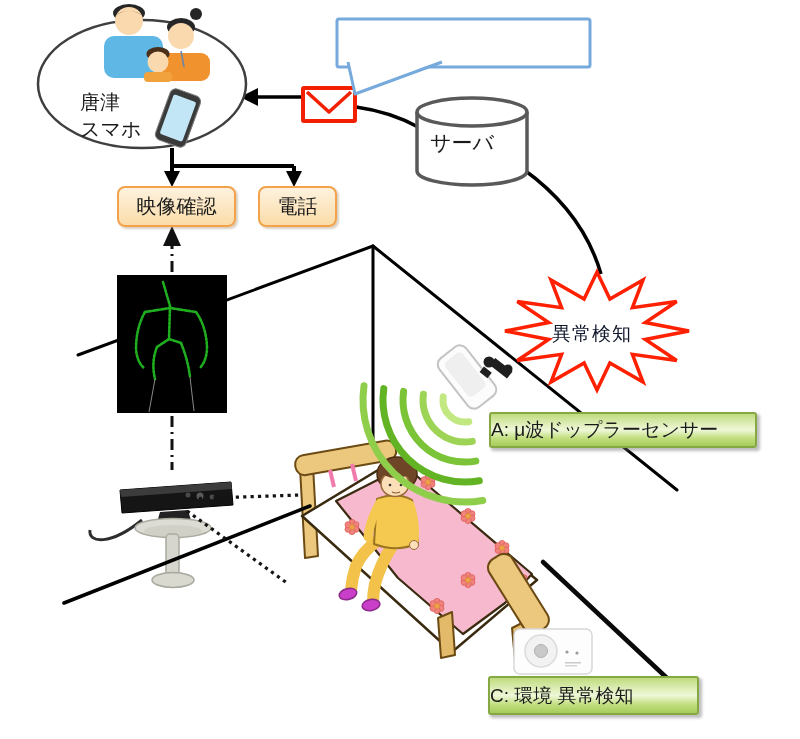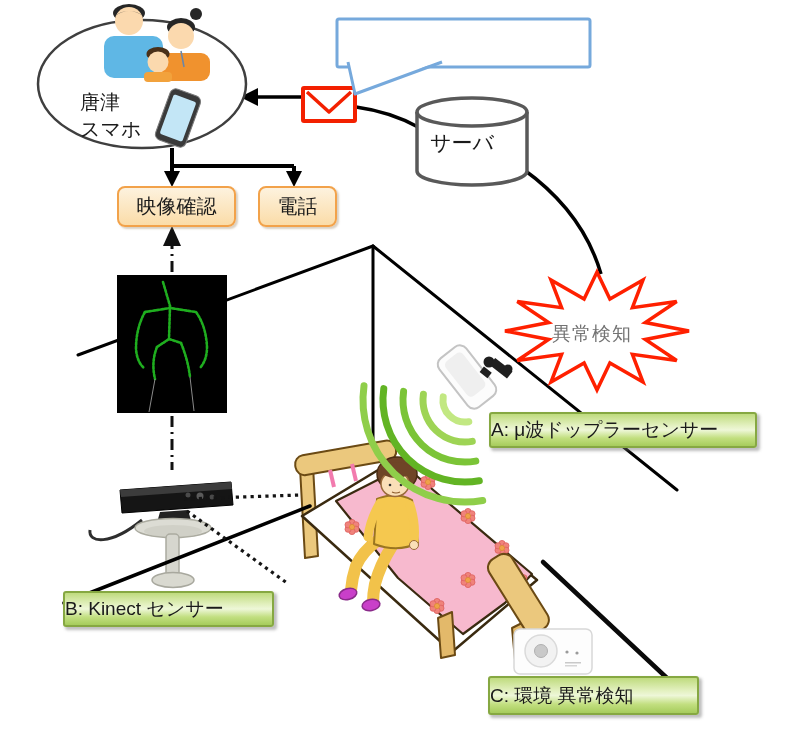--- a/index.html
+++ b/index.html
@@ -9,21 +9,21 @@
   .overlay{position:absolute;z-index:5;}
   .family-label{left:80px;top:89px;font-size:20px;line-height:27px;white-space:nowrap;}
   .bubble-text{left:337px;top:19px;width:253px;height:48px;display:flex;align-items:center;justify-content:center;font-size:20px;}
   .server-label{left:407px;top:129px;width:110px;text-align:center;font-size:21px;}
   .obox{display:flex;align-items:center;justify-content:center;font-size:20px;
         border:2px solid #F2A24A;border-radius:8px;
         background:linear-gradient(180deg,#FDF2DE 0%,#FBDCA8 100%);
         box-shadow:2px 2px 2px rgba(150,120,80,0.35);}
   .obox-video{left:117px;top:186px;width:115px;height:37px;}
   .obox-phone{left:258px;top:186px;width:75px;height:37px;}
-  .alert-text{left:512px;top:321px;width:160px;text-align:center;font-size:19px;color:#737373;letter-spacing:1px;}
+  .alert-text{left:512px;top:321px;width:160px;text-align:center;font-size:19px;color:#0f172a;letter-spacing:1px;}
   .glabel{display:flex;align-items:center;font-size:19px;box-sizing:border-box;
           border:2px solid #86A842;border-radius:3px;
           background:linear-gradient(180deg,#BFDB7E 0%,#E2F0BE 35%,#EEF7D8 50%,#C2DF80 75%,#A6CC5C 100%);
           box-shadow:2.5px 2.5px 3px rgba(110,110,110,0.45);}
   .glabel-a{left:489px;top:412px;width:268px;height:36px;}
   .glabel-b{left:63px;top:591px;width:211px;height:36px;}
   .glabel-c{left:488px;top:676px;width:211px;height:39px;}
 </style>
 </head>
 <body>
@@ -245,20 +245,17 @@
   </div>
   <div class="overlay obox obox-phone">
     <span>電話</span>
   </div>
 
   <div class="overlay alert-text">異常検知</div>
 
   <div class="overlay glabel glabel-a">
     <span>A: μ波ドップラーセンサー</span>
   </div>
-  <div class="overlay glabel glabel-b">
-    <span>B: Kinect センサー</span>
-  </div>
   <div class="overlay glabel glabel-c">
     <span>C: 環境 異常検知</span>
   </div>
 
 </div>
 
 </body></html>

